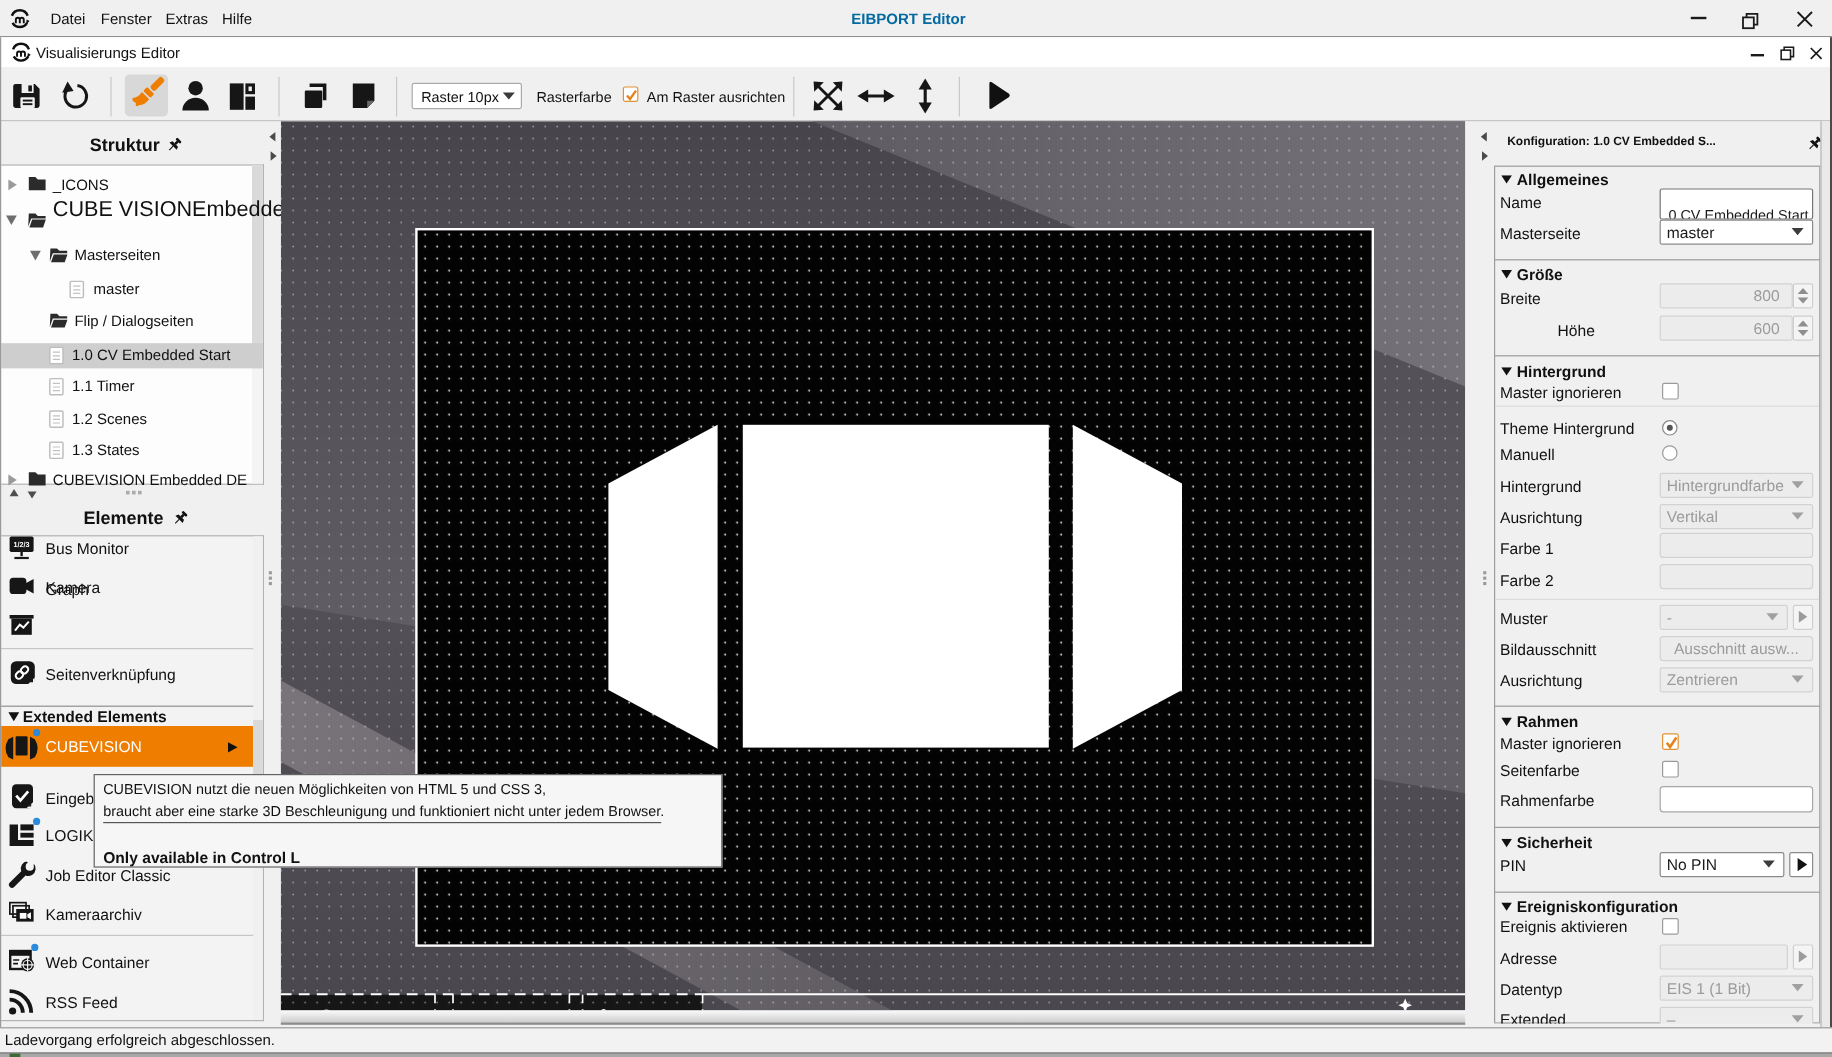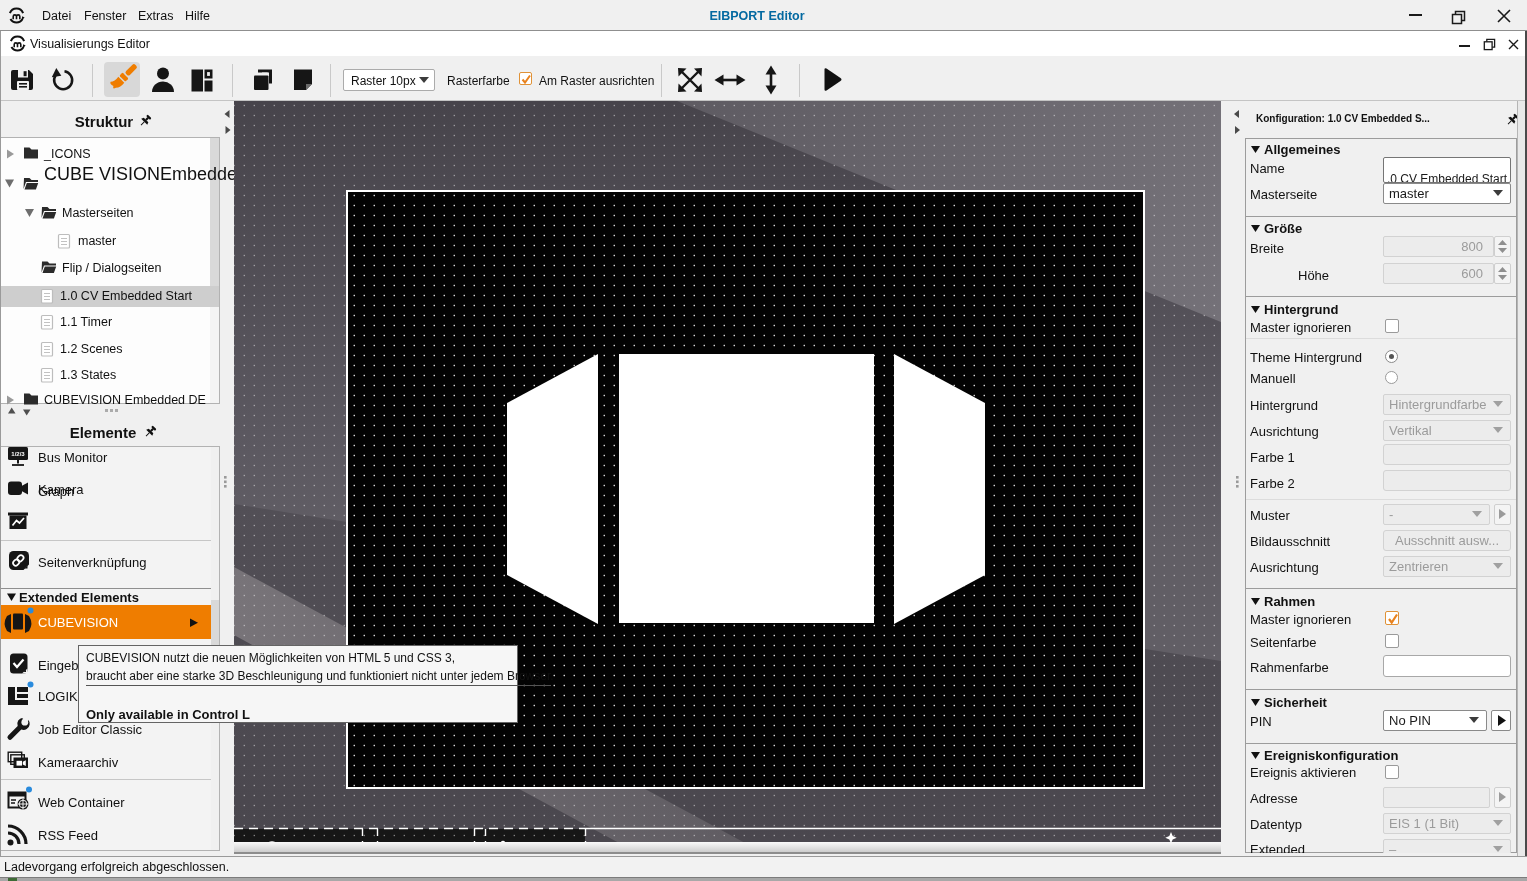--- a/index.html
+++ b/index.html
@@ -509,18 +509,18 @@
 
 <div class="abs" style="left:1517px;top:101px;width:8px;height:755px;background:#e9e9e9;border-left:1px solid #b5b5b5;"></div>
 <div class="abs" style="left:1525px;top:31px;width:2px;height:846px;background:#4a4a4a;"></div>
 <div class="abs" style="left:0;top:31px;width:1px;height:846px;background:#9a9a9a;"></div>
 
 <div class="abs" style="left:0;top:856px;width:1527px;height:21px;background:#f2f2f2;border-top:1px solid #9a9a9a;"></div>
 <div class="lbl" style="left:4px;top:860px;font-size:12.5px;">Ladevorgang erfolgreich abgeschlossen.</div>
 <div class="abs" style="left:0;top:877px;width:1527px;height:4px;background:#a8a8a8;border-top:1px solid #7c7c7c;"></div>
 <div class="abs" style="left:8px;top:878px;width:9px;height:3px;background:#3d6b35;"></div>
 
-<div class="abs" style="left:78px;top:645px;width:440px;height:78px;background:#f6f6f6;border:1px solid #646464;z-index:50;">
+<div class="abs" style="left:78px;top:645px;width:524px;height:78px;background:#f6f6f6;border:1px solid #646464;z-index:50;">
   <div class="lbl" style="left:7px;top:5px;font-size:12px;">CUBEVISION nutzt die neuen Möglichkeiten von HTML 5 und CSS 3,</div>
   <div class="lbl" style="left:7px;top:23px;font-size:12px;">braucht aber eine starke 3D Beschleunigung und funktioniert nicht unter jedem Browser.</div>
   <div class="abs" style="left:7px;top:39px;width:465px;height:1px;background:#555;"></div>
   <div class="lbl bold" style="left:7px;top:61px;font-size:13px;">Only available in Control L</div>
 </div>
 
 </body></html>

